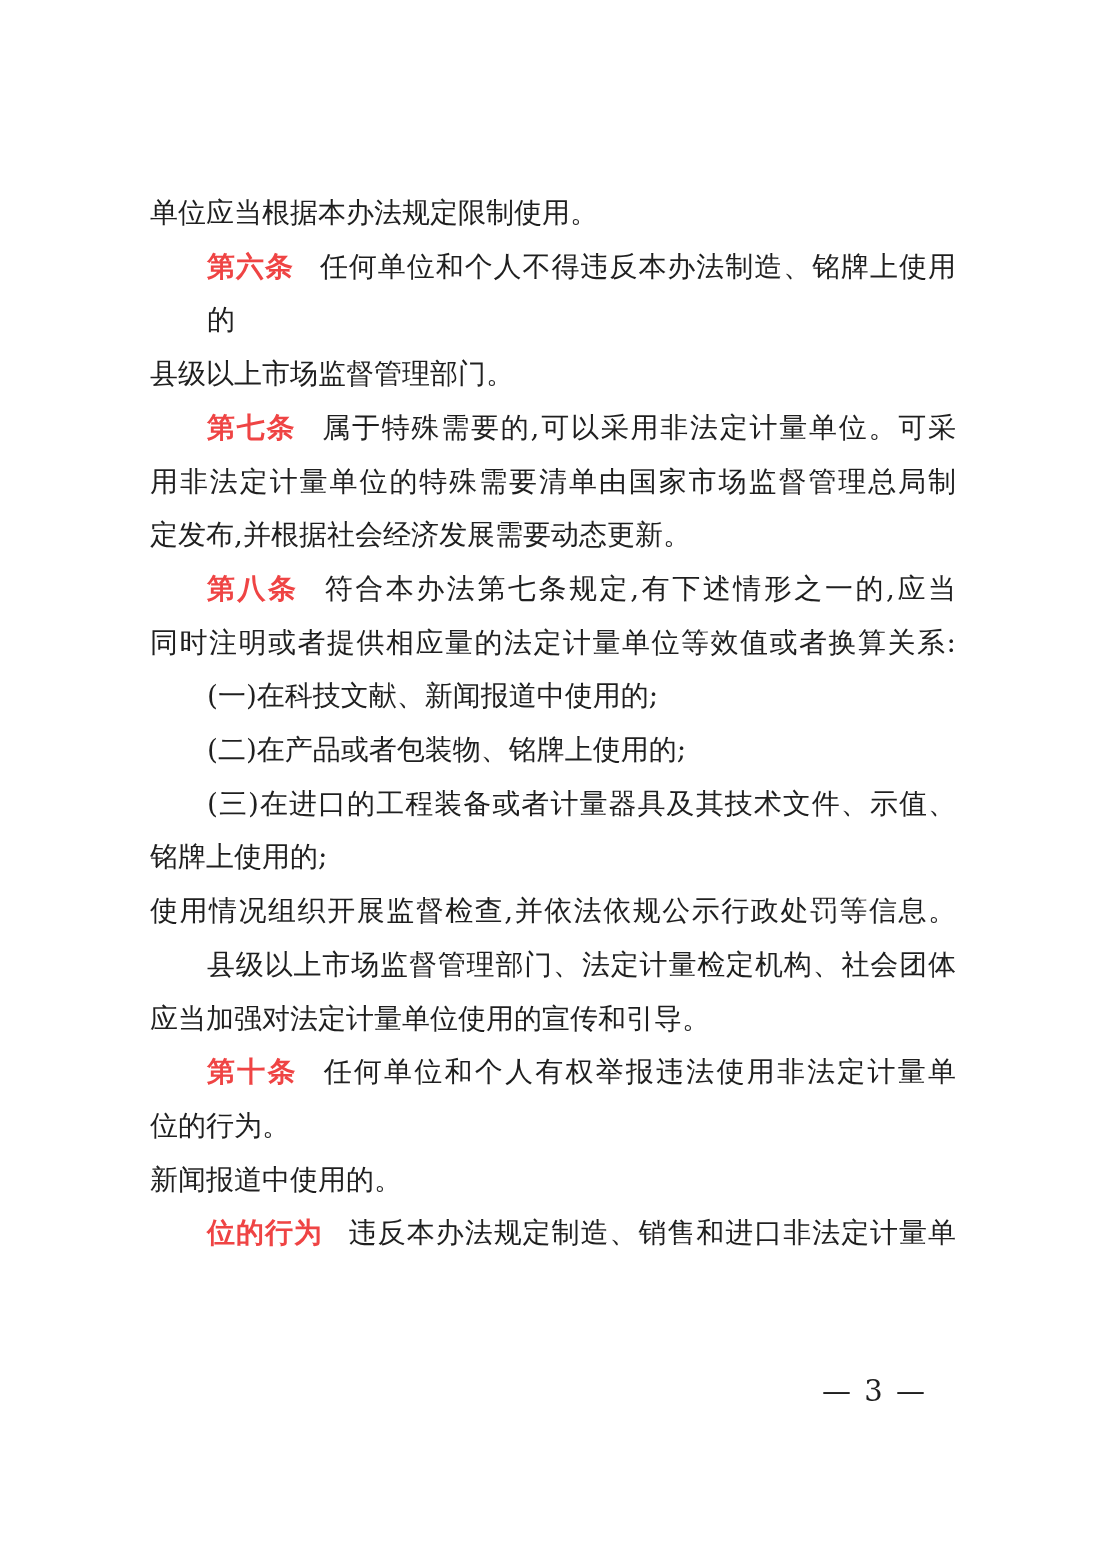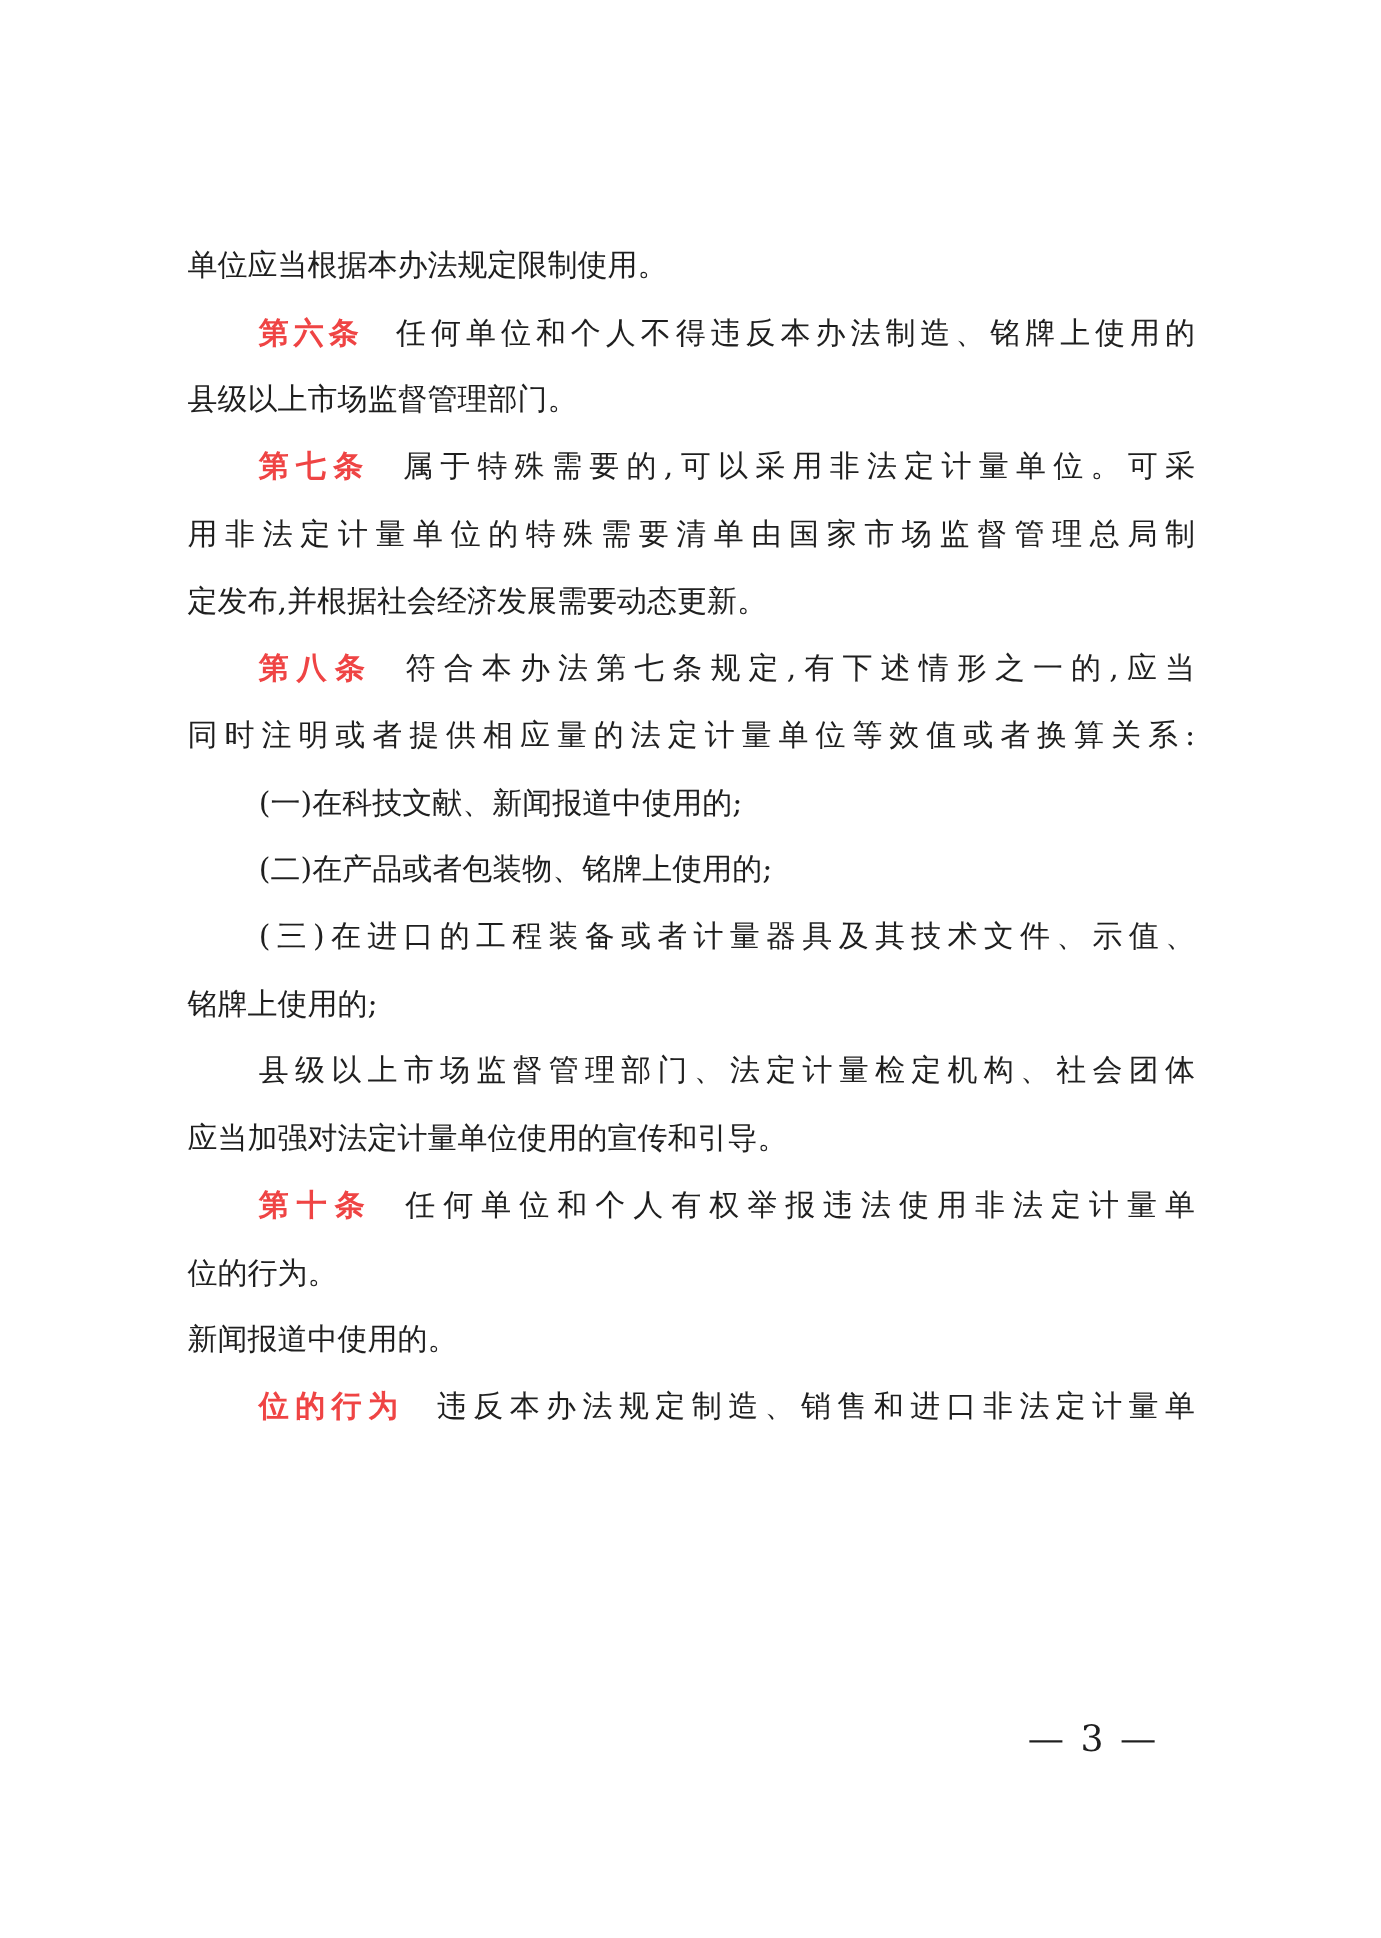--- a/index.html
+++ b/index.html
@@ -16,21 +16,21 @@
     font-family: "DejaVu Serif", "Liberation Serif", serif;
     color: #1f1f1f;
   }
   .doc-body {
     position: absolute;
     left: 150px;
     top: 186px;
     width: 806px;
   }
   .line {
-    font-size: 24px;
+    font-size: 28px;
     line-height: 53.7px;
     text-align: left;
     color: #1f1f1f;
   }
   .line.ind {
     padding-left: 57px; 
   }
   .line.fill {
     text-align: justify;
     text-align-last: justify;
@@ -63,20 +63,21 @@
       <div class="line"><span>县级以上市场监督管理部门。</span></div>
       <div class="line ind fill"><span class="article-label">第七条</span><span>属于特殊需要的,可以采用非法定计量单位。可采</span></div>
       <div class="line fill"><span>用非法定计量单位的特殊需要清单由国家市场监督管理总局制</span></div>
       <div class="line"><span>定发布,并根据社会经济发展需要动态更新。</span></div>
       <div class="line ind fill"><span class="article-label">第八条</span><span>符合本办法第七条规定,有下述情形之一的,应当</span></div>
       <div class="line fill"><span>同时注明或者提供相应量的法定计量单位等效值或者换算关系:</span></div>
       <div class="line ind"><span>(一)在科技文献、新闻报道中使用的;</span></div>
       <div class="line ind"><span>(二)在产品或者包装物、铭牌上使用的;</span></div>
       <div class="line ind fill"><span>(三)在进口的工程装备或者计量器具及其技术文件、示值、</span></div>
       <div class="line"><span>铭牌上使用的;</span></div>
+      <div class="line fill"><span>使用情况组织开展监督检查,并依法依规公示行政处罚等信息。</span></div>
       <div class="line ind fill"><span>县级以上市场监督管理部门、法定计量检定机构、社会团体</span></div>
       <div class="line"><span>应当加强对法定计量单位使用的宣传和引导。</span></div>
       <div class="line ind fill"><span class="article-label">第十条</span><span>任何单位和个人有权举报违法使用非法定计量单</span></div>
       <div class="line"><span>位的行为。</span></div>
       <div class="line"><span>新闻报道中使用的。</span></div>
       <div class="line ind fill"><span class="article-label">位的行为</span><span>违反本办法规定制造、销售和进口非法定计量单</span></div>
     </div>
   <div class="page-number">— 3 —</div>
 </div>
 

